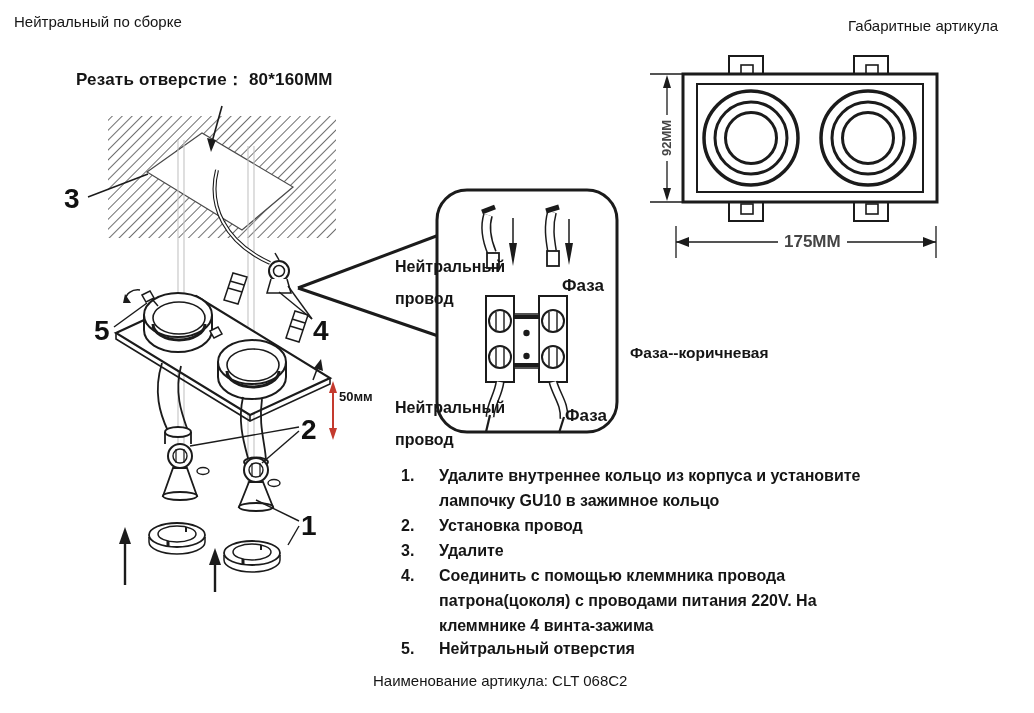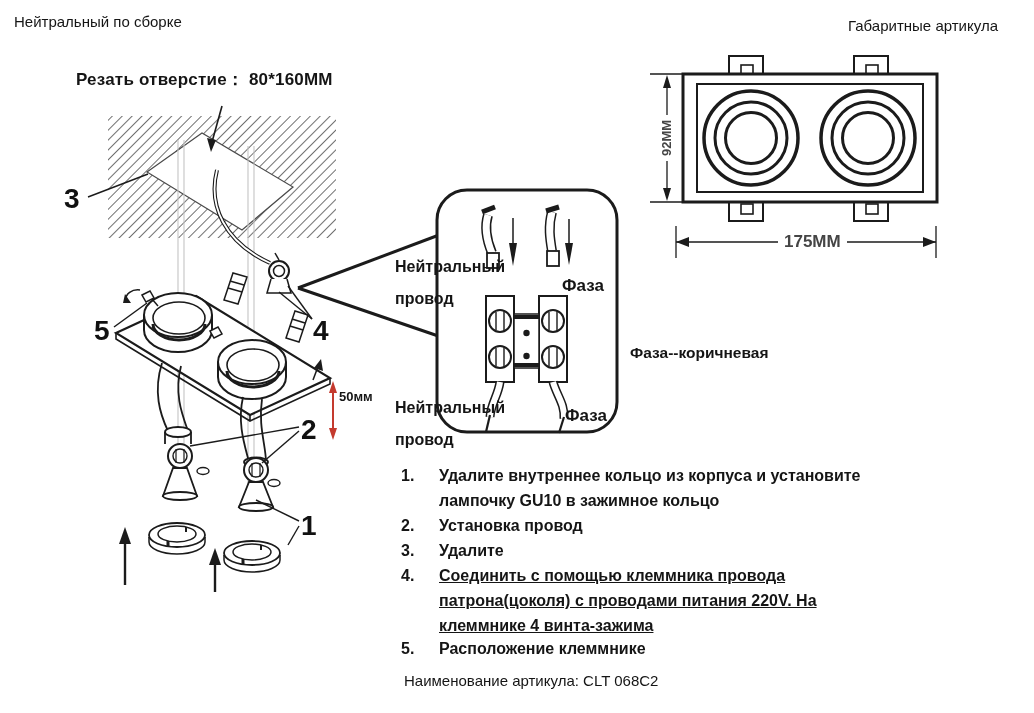--- a/index.html
+++ b/index.html
@@ -13,21 +13,21 @@
   .wirelabel{font-size:16px;font-weight:700;line-height:32px;}
   .legend{font-size:15.5px;font-weight:700;line-height:24px;}
   .depth{font-size:13px;font-weight:700;}
   .dimtxt{color:#454545;font-weight:600;background:#fff;}
   .dim-h{font-size:17px;padding:0 6px;line-height:20px;}
   .dim-v{left:644px;top:127px;width:46px;height:22px;transform:rotate(-90deg);
          text-align:center;font-size:13px;line-height:22px;}
   .li-num{position:absolute;left:401px;font-size:16px;font-weight:700;line-height:25px;}
   .li-text{position:absolute;left:439px;width:500px;font-size:16px;font-weight:700;
            line-height:25px;white-space:pre-line;}
-  .article{font-size:15px;margin-left:31px;}
+  .article{font-size:15px;}
 </style>
 </head>
 <body>
 
 <div id="stage">
 
   <svg width="1034" height="713" viewBox="0 0 1034 713">
     <defs>
       <pattern id="hatch" width="7" height="7" patternUnits="userSpaceOnUse" patternTransform="rotate(45)">
         <line x1="0" y1="0" x2="0" y2="7" stroke="#3f3f3f" stroke-width="1.5"></line>
@@ -294,21 +294,21 @@
 
   <div>
     <div class="li-num" style="top:463px;">1.</div>
     <div class="li-text" style="top:463px;">Удалите внутреннее кольцо из корпуса и установите
 лампочку GU10 в зажимное кольцо</div>
     <div class="li-num" style="top:513px;">2.</div>
     <div class="li-text" style="top:513px;">Установка провод</div>
     <div class="li-num" style="top:538px;">3.</div>
     <div class="li-text" style="top:538px;">Удалите</div>
     <div class="li-num" style="top:563px;">4.</div>
-    <div class="li-text" style="top:563px;text-decoration:underline;">Соединить с помощью клеммника провода
+    <div class="li-text" style="top:563px;">Соединить с помощью клеммника провода
 патрона(цоколя) с проводами питания 220V. На
 клеммнике 4 винта-зажима</div>
     <div class="li-num" style="top:636px;">5.</div>
-    <div class="li-text" style="top:636px;">Расположение клеммнике</div>
+    <div class="li-text" style="top:636px;">Нейтральный отверстия</div>
   </div>
 
   <div class="txt article" style="left:373px;top:672px;">Наименование артикула: CLT 068C2</div>
 </div>
 
 </body></html>

